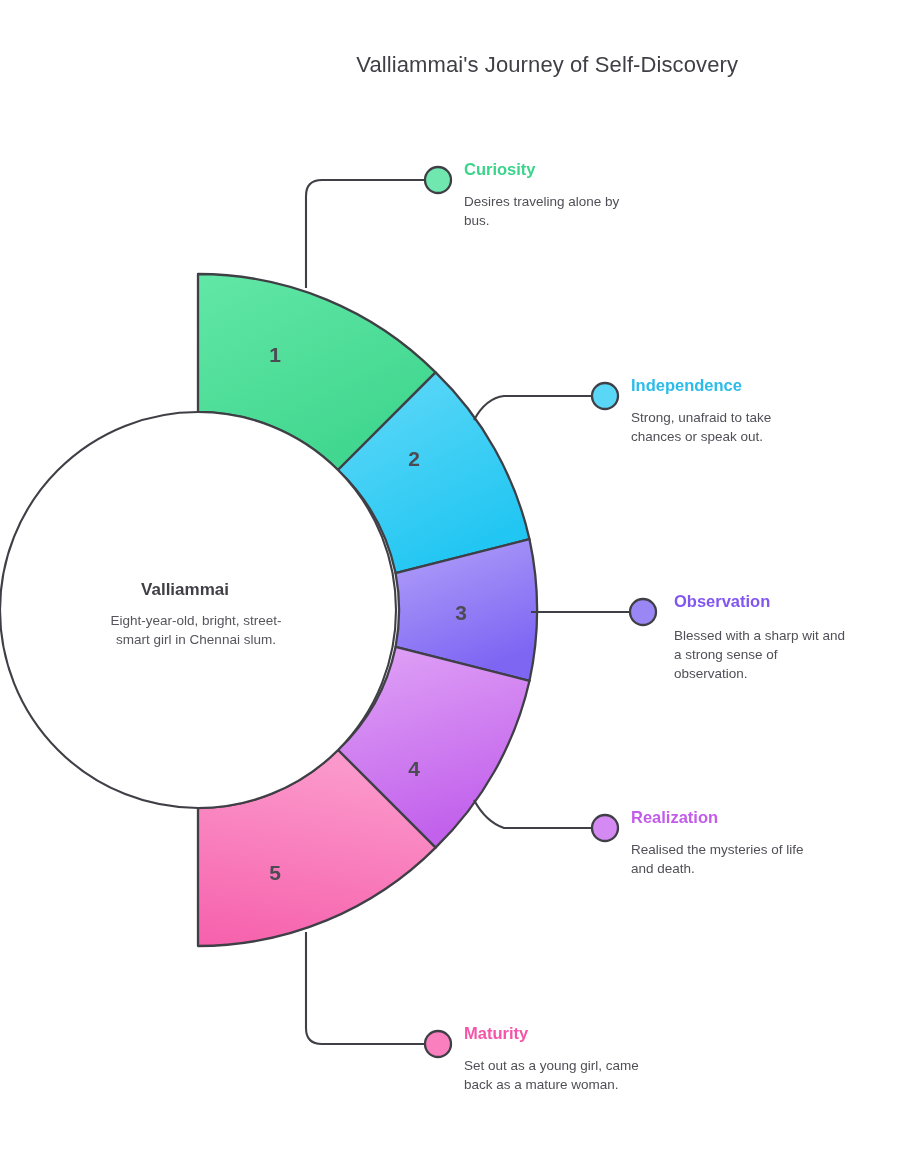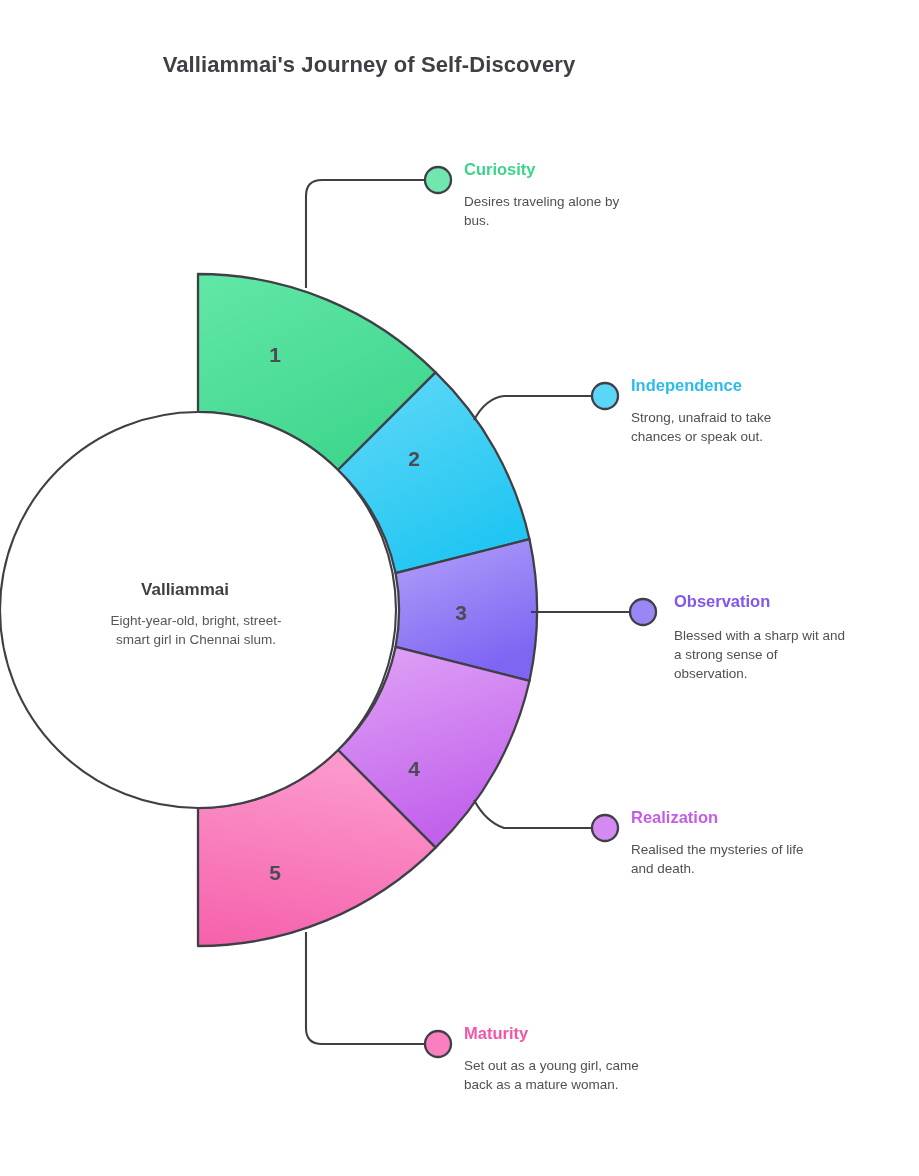--- a/index.html
+++ b/index.html
@@ -2,22 +2,22 @@
 <html><head>
 <meta charset="utf-8">
 <style>
   html,body{margin:0;padding:0;}
   body{
     width:919px;height:1176px;background:#ffffff;
     font-family:"Liberation Sans","DejaVu Sans",sans-serif;
     overflow:hidden;position:relative;
   }
   #page-title{
-    position:absolute;top:52px;left:0;width:738px;text-align:center;
-    font-size:22px;font-weight:bold;color:#3f3f46;letter-spacing:.1px;
+    position:absolute;top:52px;left:0;width:738px;text-align:right;
+    font-size:22px;font-weight:normal;color:#3f3f46;letter-spacing:.1px;
   }
   #diagram{position:absolute;top:0;left:0;width:919px;height:1176px;}
   .seg-num{font-size:21px;font-weight:bold;fill:#4b4b52;}
   .center-name{font-size:17px;font-weight:bold;fill:#3f3f46;}
   .center-desc{font-size:13.5px;fill:#55555c;}
   .lbl-title{font-size:16.5px;font-weight:bold;}
   .lbl-desc{font-size:13.5px;fill:#4f4f57;}
   .connector{fill:none;stroke:#3f3f46;stroke-width:2.1;}
   .dot{stroke:#3f3f46;stroke-width:2.3;}
   .arc{stroke:#3f3f46;stroke-width:2.3;stroke-linejoin:round;}

